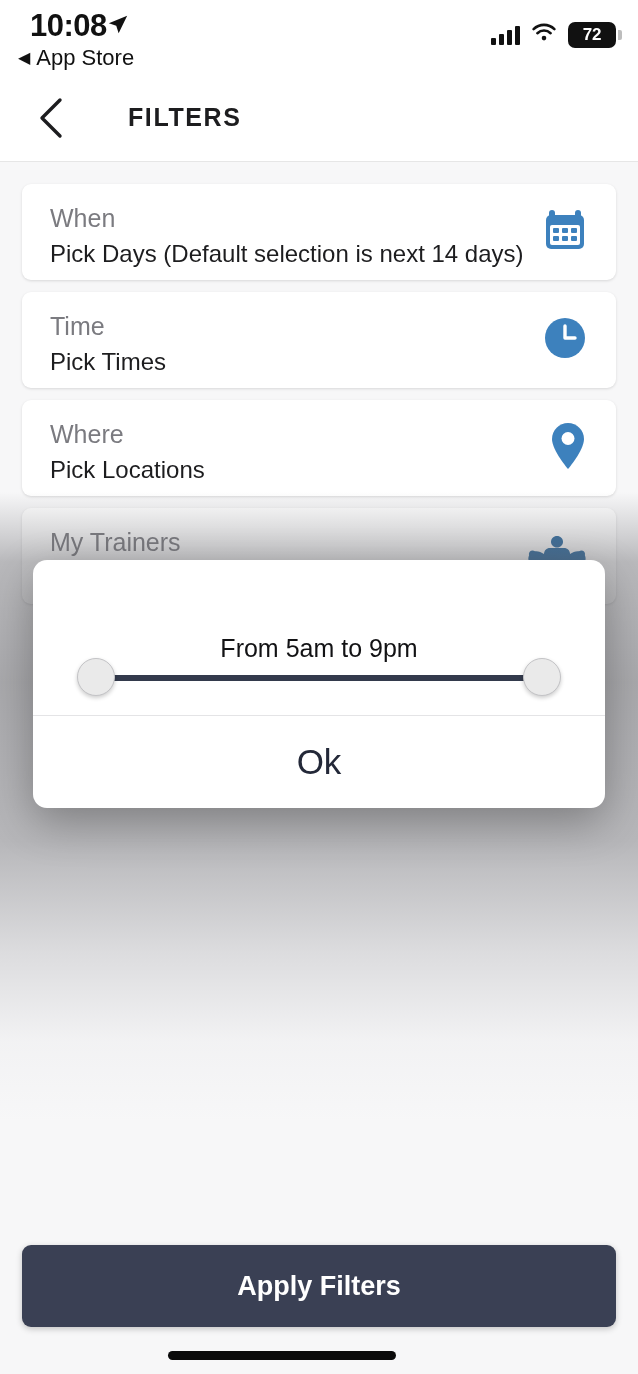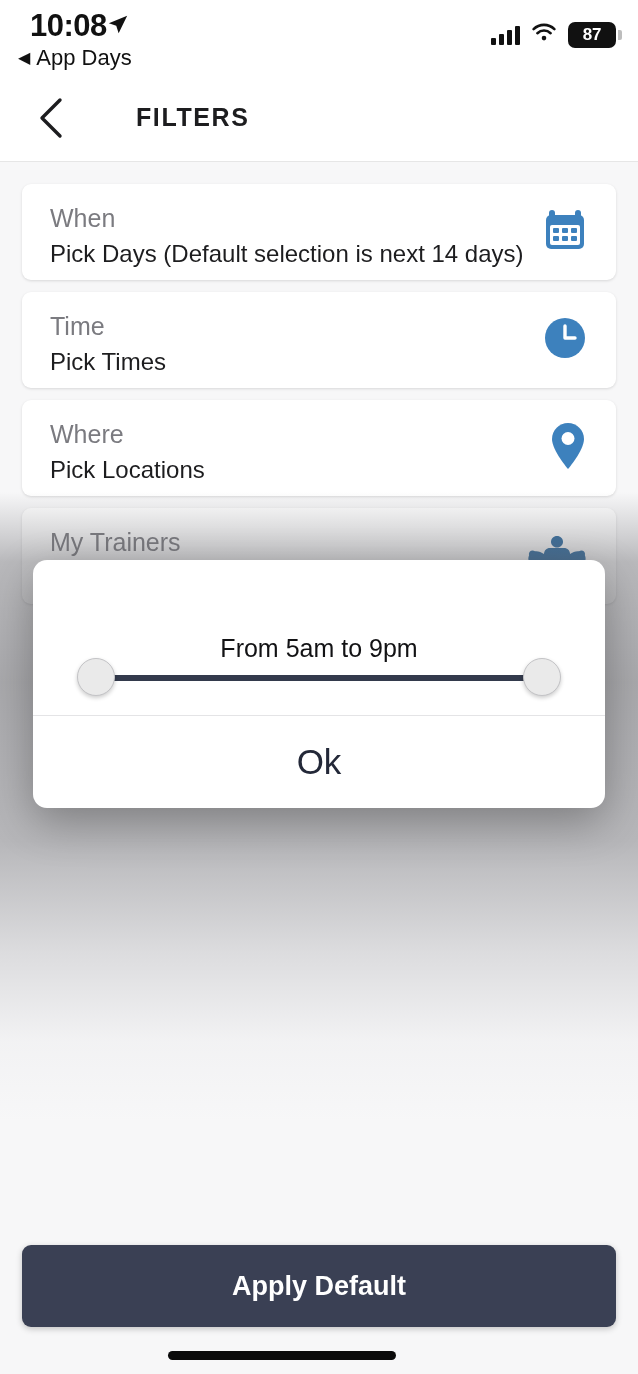--- a/index.html
+++ b/index.html
@@ -35,21 +35,21 @@
   .batt span { color:#fff; font-size:17px; font-weight:700; letter-spacing:-0.3px; }
   .batt:after {
     content:""; position:absolute; right:-6px; top:8px; width:4px; height:10px;
     background:#bdbdbd; border-radius:0 2px 2px 0;
   }
 
   
   .navbar { position:absolute; top:76px; left:0; width:638px; height:86px; background:#fff; }
   .nav-back { position:absolute; left:28px; top:16px; width:50px; height:52px; cursor:pointer; }
   .nav-title {
-    position:absolute; left:136px; top:27px;
+    position:absolute; left:128px; top:27px;
     font-size:25px; font-weight:700; color:#1d1d1f; letter-spacing:1.6px;
   }
   .nav-sep { position:absolute; top:161px; left:0; width:638px; height:1px; background:#e6e6e6; }
 
   
   .content { position:absolute; top:162px; left:0; width:638px; height:1212px; background:#f7f7f8; }
 
   .card {
     position:absolute; left:22px; width:594px; background:#fff;
     border-radius:9px; box-shadow:0 1px 3px rgba(0,0,0,.13);
@@ -128,38 +128,38 @@
 
   <div class="statusbar">
     <div class="sb-time">10:08</div>
     <div class="sb-loc">
       <svg width="22" height="22" viewBox="0 0 24 24">
           <path d="M22 2 2 10.2l8.1 2.6 2.6 8.1z" fill="#111"></path>
         </svg>
     </div>
     <div class="sb-return">
       <span class="sb-tri">◀</span>
-      <span>App Days</span>
+      <span>App Store</span>
     </div>
     <div class="sb-right">
       <span class="bars">
           <i></i>
           <i></i>
           <i></i>
           <i></i>
         </span>
       <span>
         <svg width="26" height="20" viewBox="0 0 26 20">
           <path d="M13 17.4a2.3 2.3 0 1 0 0-4.6 2.3 2.3 0 0 0 0 4.6z" fill="#111"></path>
           <path d="M6.4 10.2a9.6 9.6 0 0 1 13.2 0" stroke="#111" stroke-width="2.6" fill="none" stroke-linecap="round"></path>
           <path d="M2.6 6.1a15 15 0 0 1 20.8 0" stroke="#111" stroke-width="2.6" fill="none" stroke-linecap="round"></path>
         </svg>
       </span>
       <span class="batt">
-        <span>87</span>
+        <span>72</span>
       </span>
     </div>
   </div>
 
   <div class="navbar">
     <div class="nav-back">
       <svg width="50" height="52" viewBox="0 0 50 52">
         <path d="M32 8 14 26l18 18" stroke="#1d1d1f" stroke-width="3.4" fill="none" stroke-linecap="round" stroke-linejoin="round"></path>
       </svg>
     </div>
@@ -235,17 +235,17 @@
     <div class="slider-wrap">
       <div class="slider-track"></div>
       <div class="knob left"></div>
       <div class="knob right"></div>
     </div>
     <div class="modal-div"></div>
     <div class="modal-ok">Ok</div>
   </div>
 
   <div class="apply">
-    <span>Apply Default</span>
+    <span>Apply Filters</span>
   </div>
 
   <div class="home-ind"></div>
 </div>
 
 </body></html>

